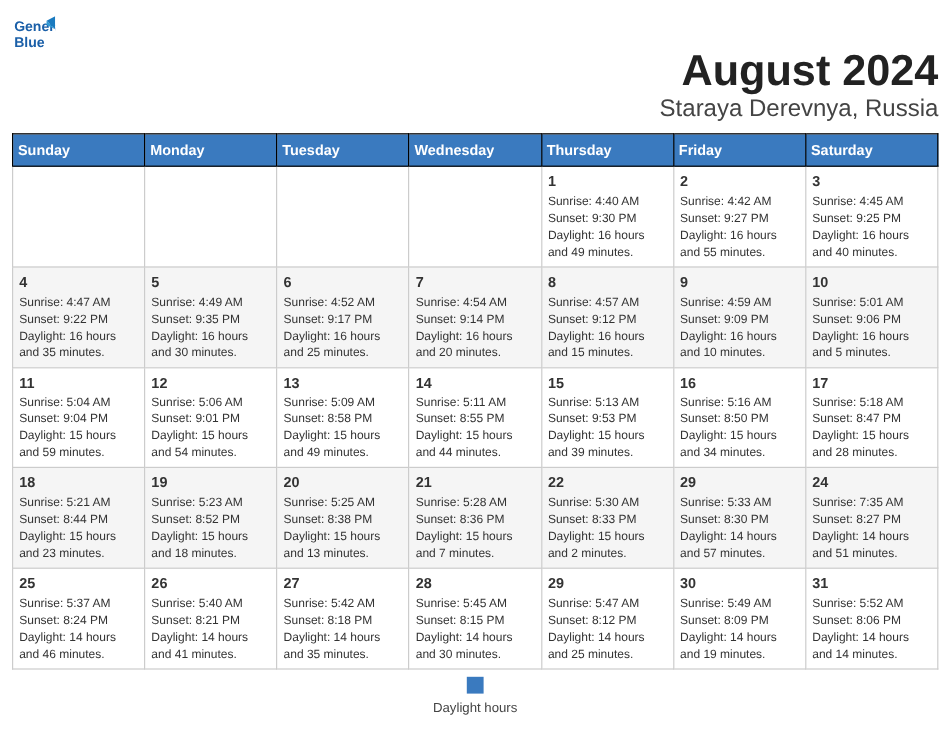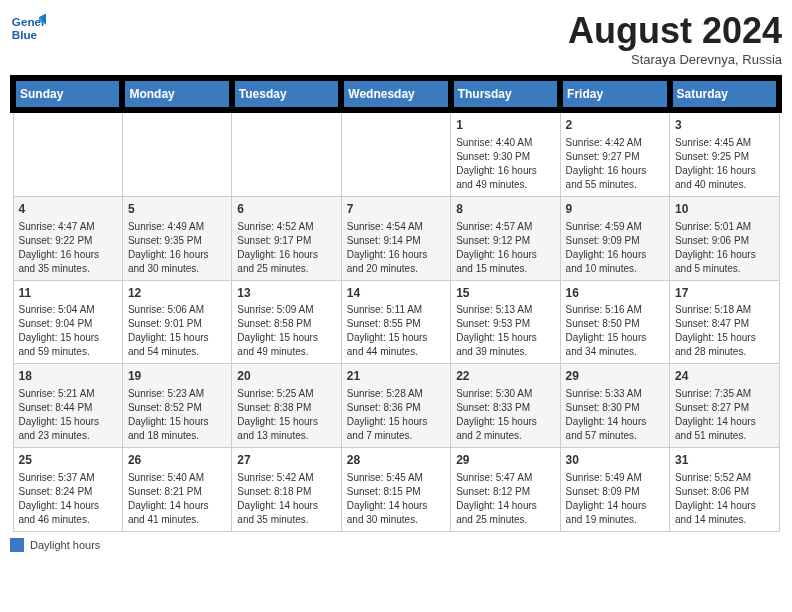--- a/index.html
+++ b/index.html
@@ -20,43 +20,44 @@
       display: flex;
       align-items: center;
       gap: 4px;
     }
     .logo-icon {
       width: 36px;
       height: 36px;
     }
     .title-block {
       text-align: right;
+      margin-top: 28px;
     }
     .main-title {
       font-size: 36px;
       font-weight: bold;
       color: #222;
     }
     .subtitle {
-      font-size: 13px;
+      font-size: 20px;
       color: #444;
     }
     table {
       width: 100%;
       border-collapse: collapse;
       table-layout: fixed;
     }
     thead tr th {
       background-color: #3a7abf;
       color: #fff;
       font-size: 12px;
       font-weight: bold;
       padding: 6px 4px;
       text-align: left;
-      border: 6px solid #000000;
+      border: 1px solid #000000;
     }
     tbody tr td {
       border: 1px solid #ccc;
       vertical-align: top;
       padding: 4px 5px;
       font-size: 10px;
       color: #333;
       line-height: 1.4;
       height: 80px;
     }
@@ -72,20 +73,21 @@
       display: block;
       margin-bottom: 2px;
     }
     .legend {
       display: flex;
       align-items: center;
       gap: 6px;
       margin-top: 6px;
       font-size: 11px;
       color: #444;
+      flex-direction: column;
     }
     .legend-box {
       width: 14px;
       height: 14px;
       background: #3a7abf;
       display: inline-block;
     }
     .empty-cell {
       background: #fff !important;
     }

